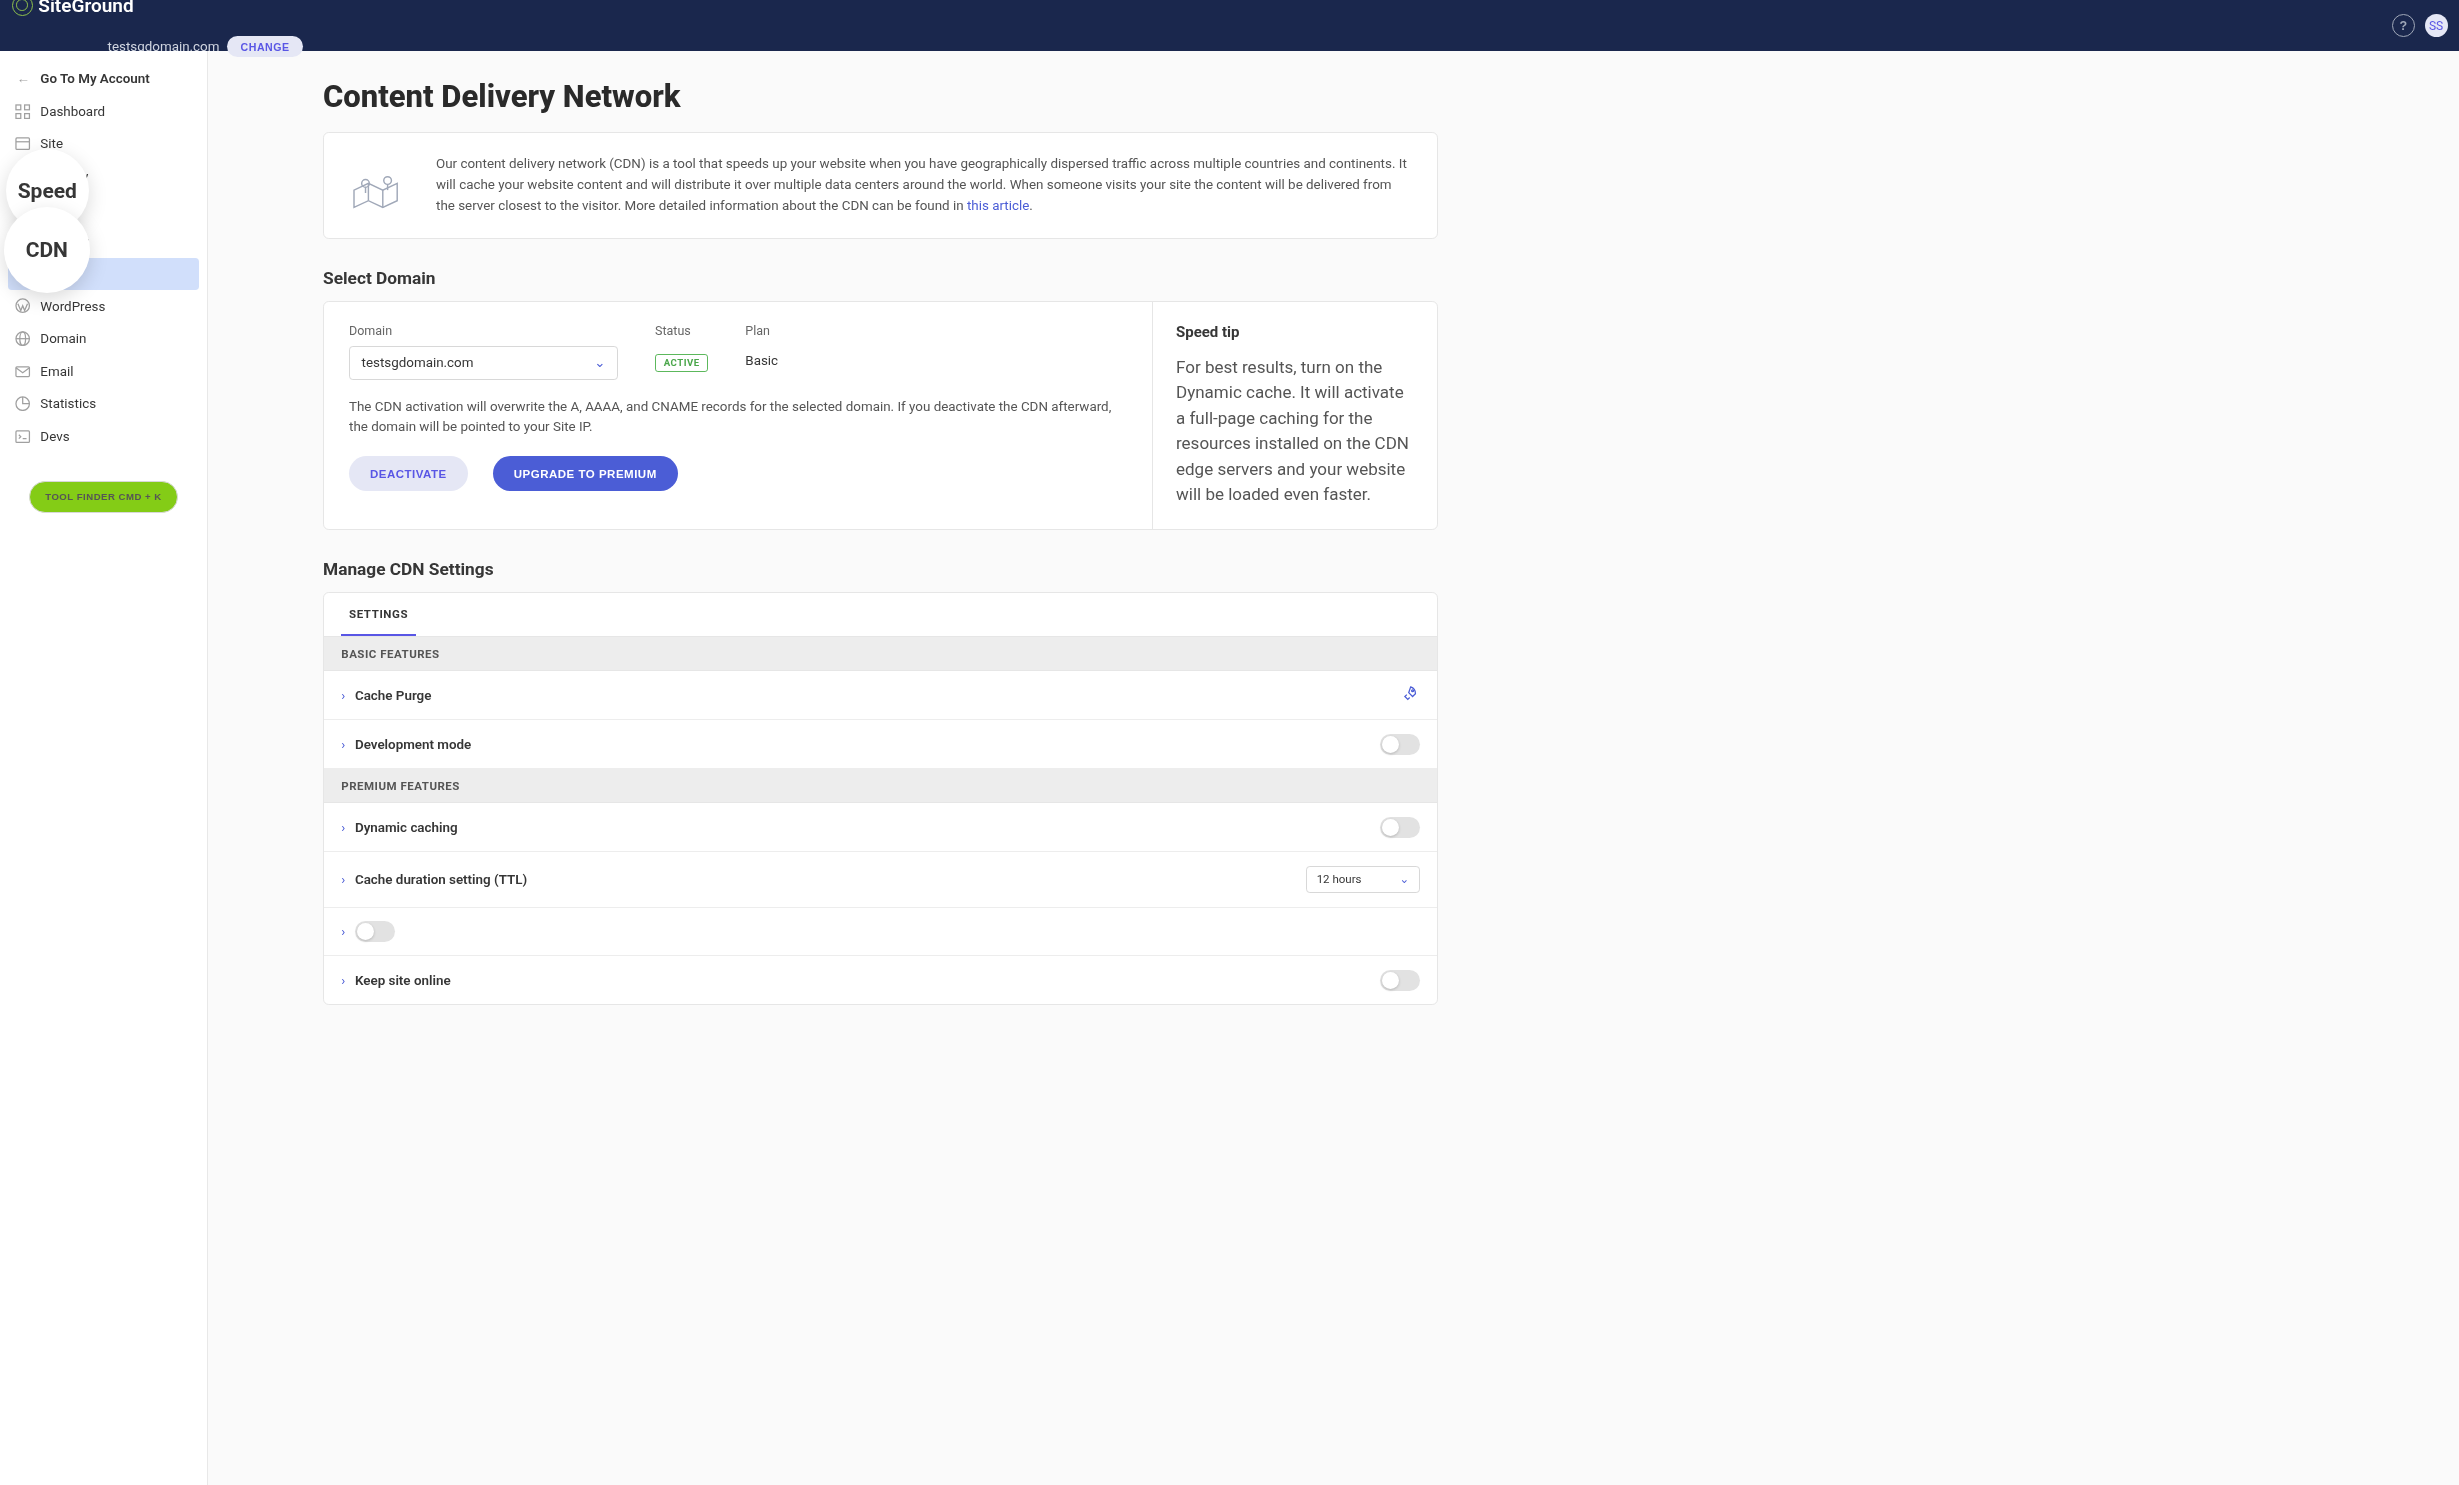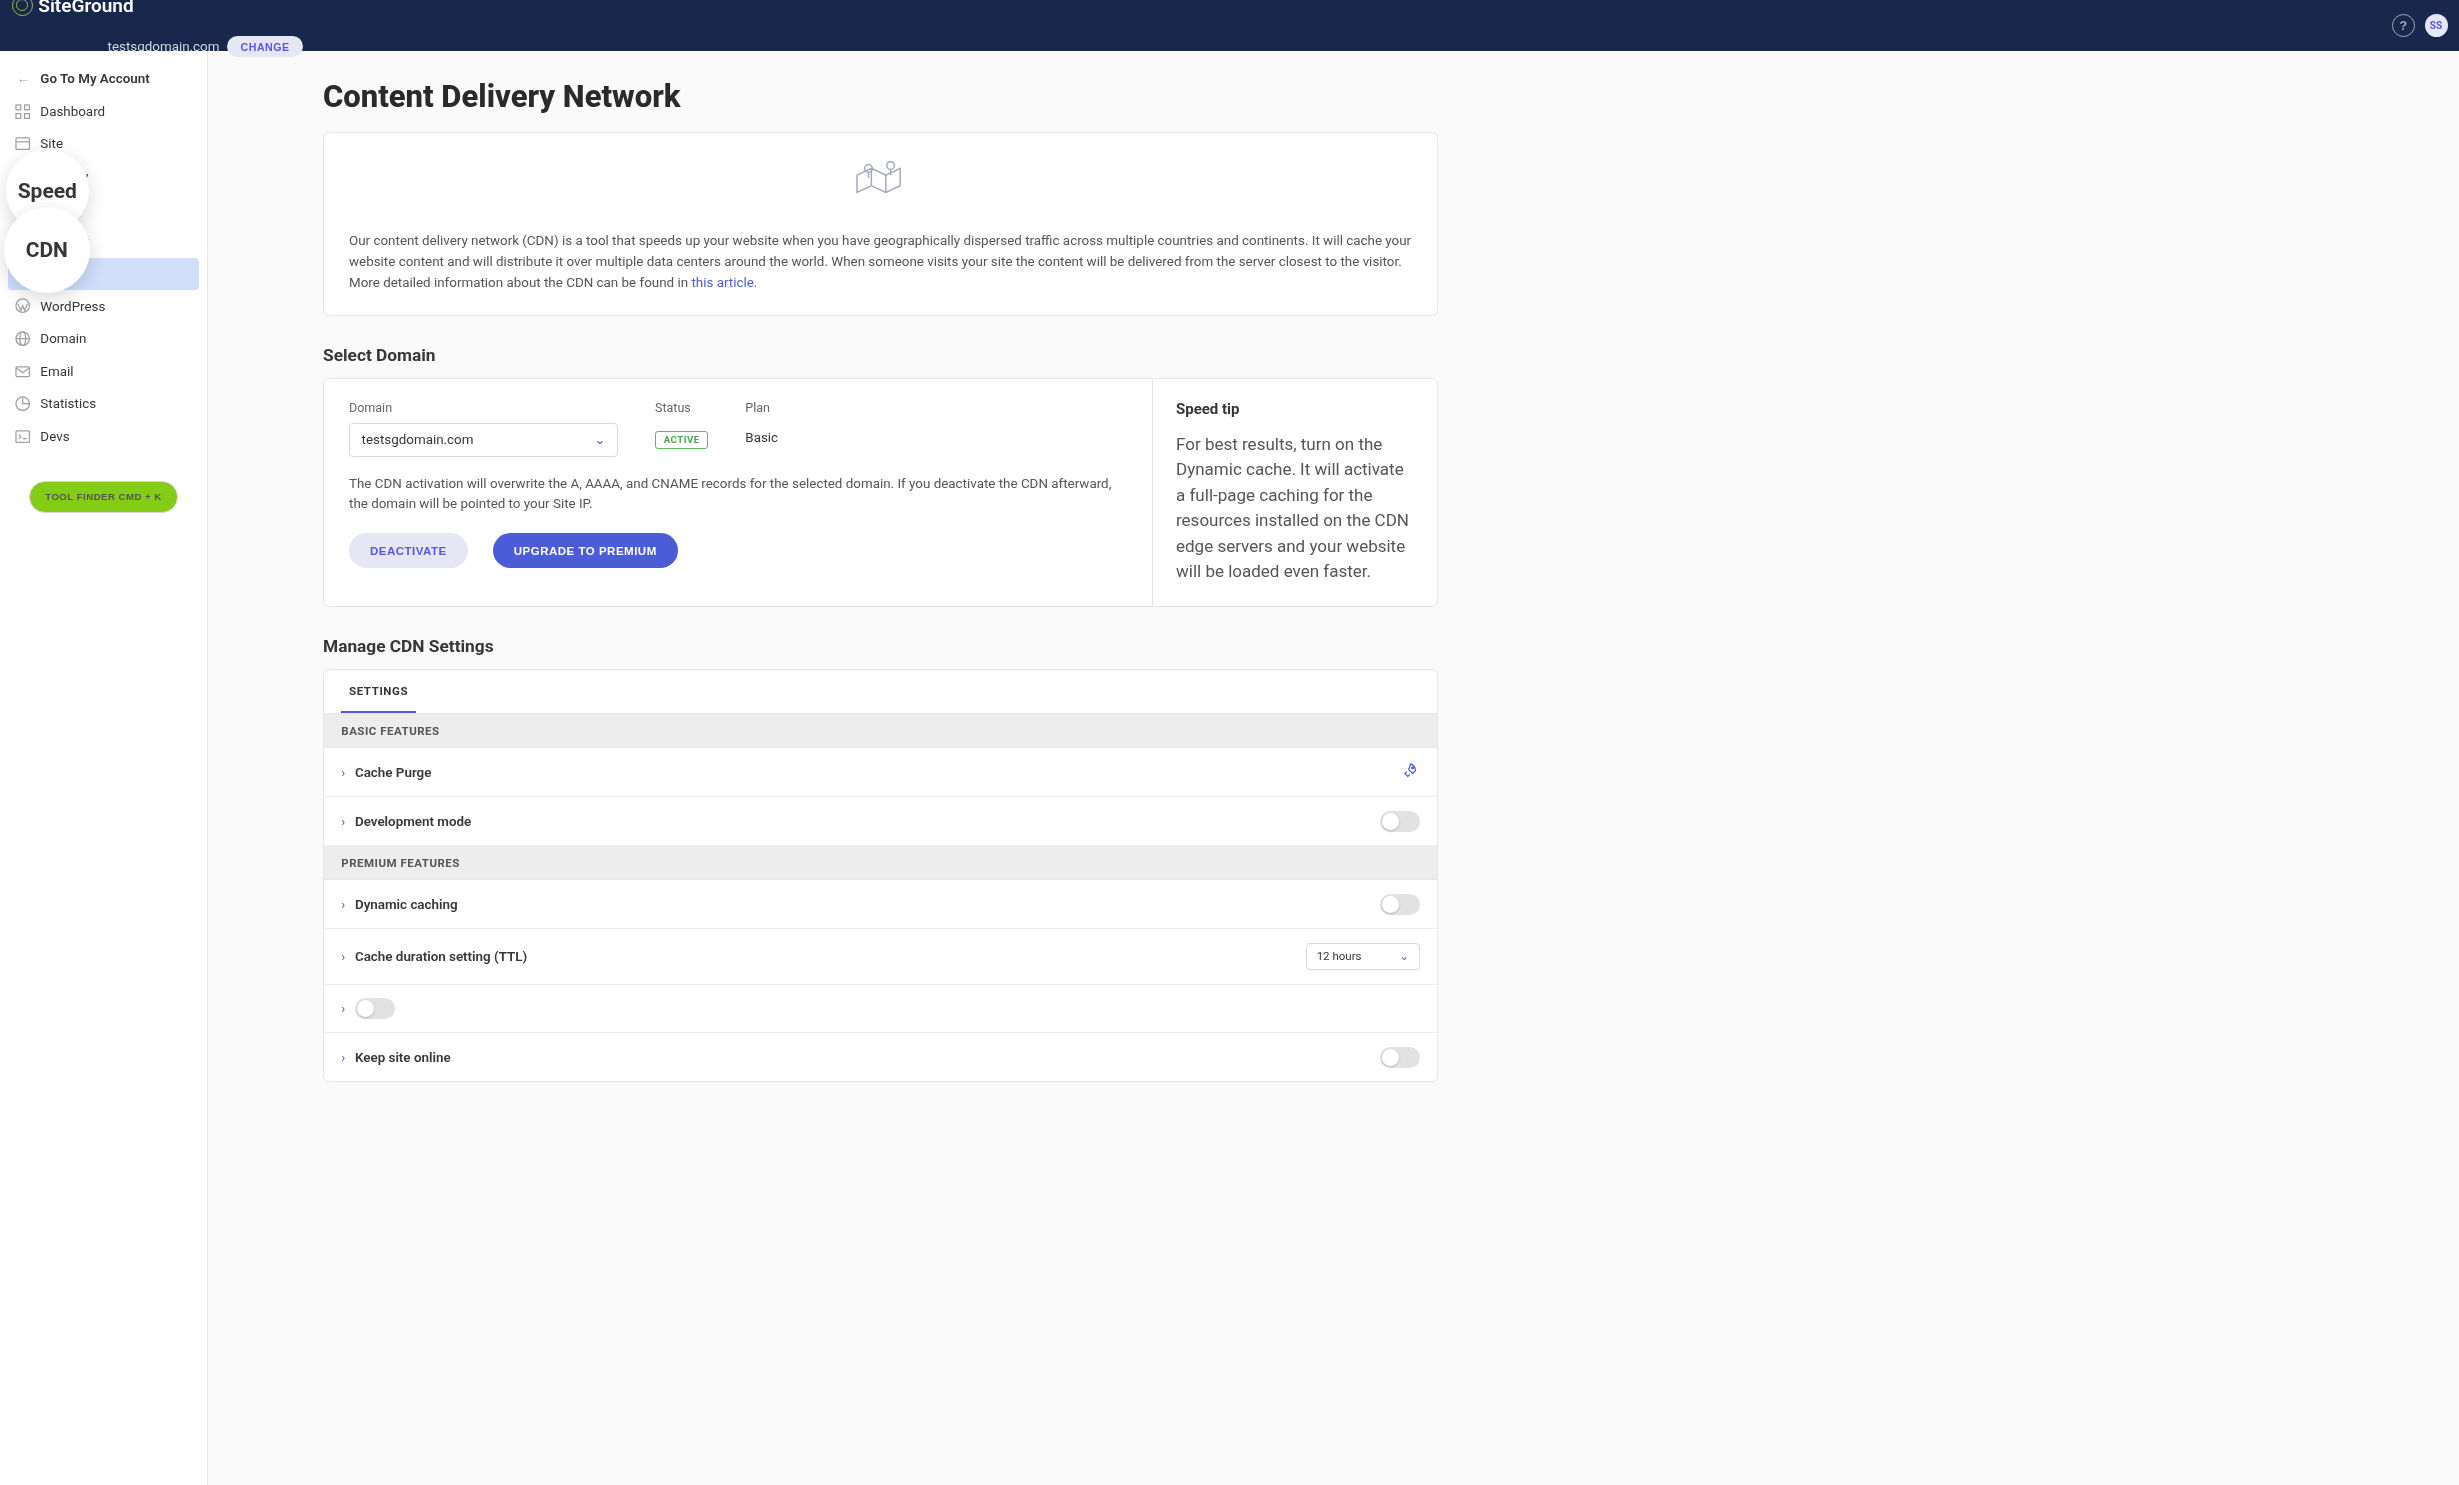--- a/index.html
+++ b/index.html
@@ -9,21 +9,21 @@
 .header { background: #1a274d; height: 51px; display: flex; align-items: center; padding: 0 11.5px; justify-content: space-between; }
 .header-left { display: flex; align-items: flex-start; gap: 19px; flex-direction: column; }
 .logo { color: #fff; display: flex; align-items: center; gap: 5.8px; font-size: 19px; font-weight: 600; }
 .logo-icon { width: 21px; height: 21px; border: 1.9px solid #8fc14c; border-radius: 50%; display: flex; align-items: center; justify-content: center; position: relative; }
 .logo-icon::before { content: ''; width: 9.6px; height: 9.6px; border: 1.9px solid #8fc14c; border-radius: 50%; position: absolute; }
 .domain-bar { display: flex; align-items: center; gap: 7.7px; margin-left: 96px; }
 .domain-text { color: #d0d5e0; font-size: 13.4px; }
 .change-btn { background: #e5e7f5; color: #5956e5; border: none; border-radius: 13.4px; padding: 4.8px 13.4px; font-size: 10.6px; font-weight: 700; cursor: pointer; letter-spacing: 0.5px; }
 .header-right { display: flex; align-items: center; gap: 9.6px; }
 .help-btn { width: 23px; height: 23px; border: 1.4px solid #a0a8b8; border-radius: 50%; color: #a0a8b8; background: transparent; display: flex; align-items: center; justify-content: center; font-size: 12.5px; cursor: pointer; font-weight: 600; }
-.avatar { width: 23px; height: 23px; border-radius: 50%; background: #e5e7f5; color: #5956e5; display: flex; align-items: center; justify-content: center; font-size: 10px; font-weight: 700; cursor: pointer; }
+.avatar { width: 23px; height: 23px; border-radius: 50%; background: #e5e7f5; color: #5956e5; display: flex; align-items: center; justify-content: center; font-size: 12px; font-weight: 400; cursor: pointer; }
 
 
 .layout { display: flex; }
 .sidebar { width: 208px; background: #fff; border-right: 1px solid #e8e8e8; min-height: calc(100vh - 51px); padding: 11.5px 7.7px; position: relative; }
 .sidebar-item { display: flex; align-items: center; gap: 9.6px; padding: 8.6px 7.7px; font-size: 13.4px; color: #363636; cursor: pointer; border-radius: 3.8px; }
 .sidebar-item.back { font-weight: 600; }
 .sidebar-item.active { background: #d1dffb; color: #363636; }
 .sidebar-item.sub { padding-left: 33px; }
 .sidebar-icon { width: 15.4px; height: 15.4px; display: inline-flex; align-items: center; justify-content: center; color: #a0a0a0; }
 .sidebar-item.back .sidebar-icon { color: #a0a0a0; }
@@ -31,21 +31,21 @@
 
 
 .callout { position: absolute; border-radius: 50%; background: #fff; box-shadow: 0 5.8px 19px rgba(0,0,0,0.15); display: flex; align-items: center; justify-content: center; font-weight: 700; color: #363636; }
 .callout-speed { top: 98px; left: 5.8px; width: 83px; height: 83px; font-size: 21px; }
 .callout-cdn { top: 156px; left: 3.8px; width: 86px; height: 86px; font-size: 21px; }
 
 
 .main { flex: 1; padding: 27px 0 38px 115px; max-width: 1230px; }
 .page-title { font-size: 31px; font-weight: 800; color: #2a2a2a; margin-bottom: 17.3px; }
 .card { background: #fff; border: 1px solid #e6e6e6; border-radius: 5.8px; }
-.intro-card { display: flex; gap: 29px; padding: 21px 25px; align-items: center; flex-direction: column; }
+.intro-card { display: flex; gap: 29px; padding: 21px 25px; align-items: flex-end; }
 .intro-icon { width: 58px; height: 48px; flex-shrink: 0; color: #a0a8b8; }
 .intro-text { font-size: 13.4px; line-height: 1.55; color: #555; }
 .intro-text a { color: #4b5dd6; text-decoration: none; }
 
 .section-title { font-size: 17.3px; font-weight: 700; margin: 29px 0 13.4px; color: #363636; }
 .domain-section { display: flex; }
 .domain-left { flex: 1; padding: 21px 25px; border-right: 1px solid #e6e6e6; }
 .domain-right { width: 284px; padding: 21px 23px; }
 .domain-row { display: flex; gap: 37px; margin-bottom: 17.3px; }
 .field-label { font-size: 12.5px; color: #666; margin-bottom: 7.7px; display: block; }

